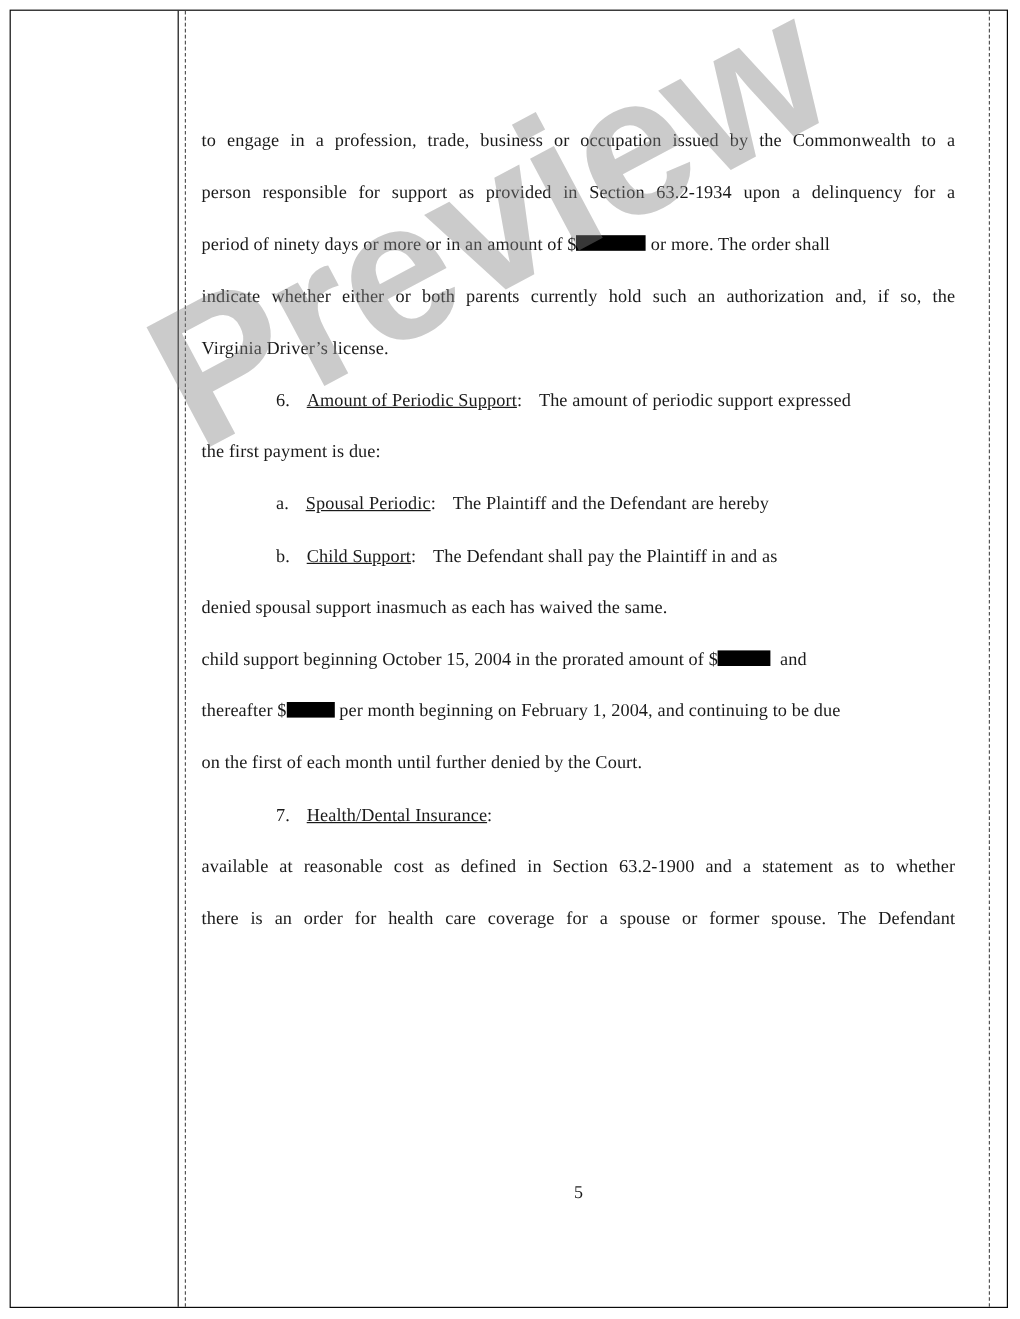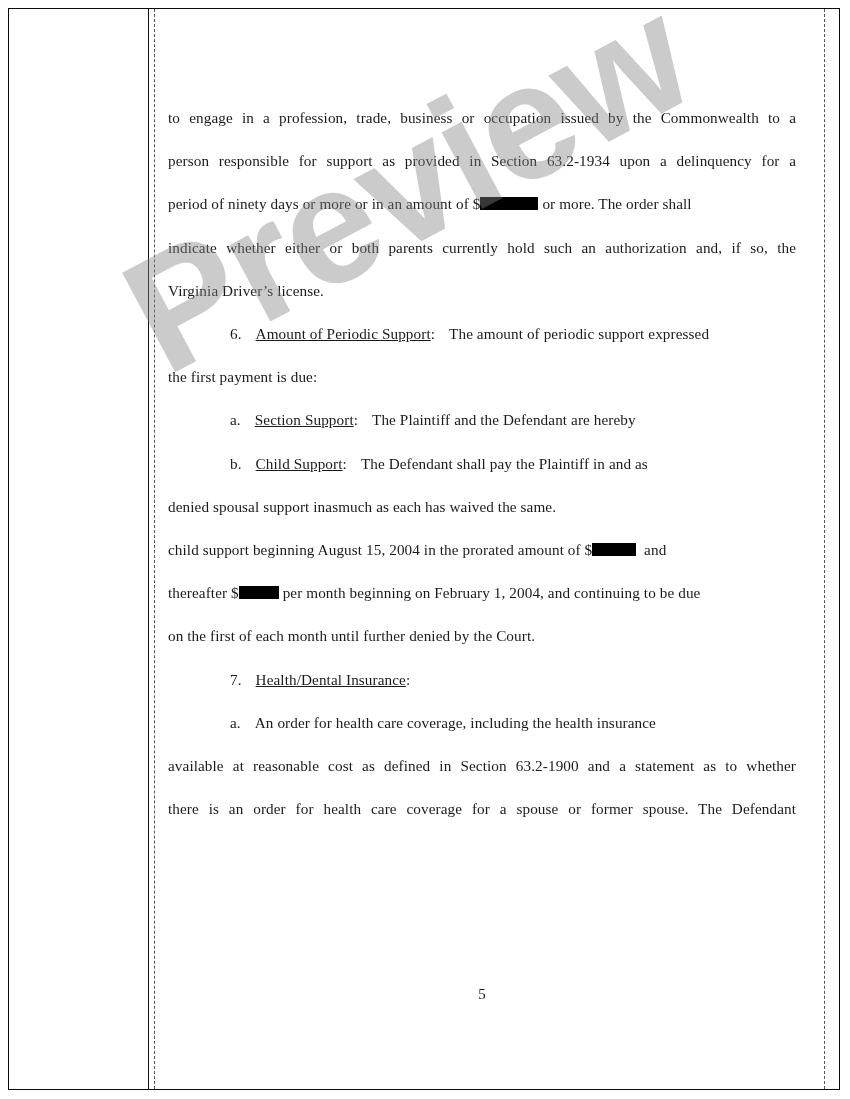--- a/index.html
+++ b/index.html
@@ -152,35 +152,34 @@
 
     <p class="line"><span>period of ninety days or more or in an amount of $</span><span class="redact r-long"></span><span> or more.  The order shall</span></p>
 
     <p class="line just">indicate whether either or both parents currently hold such an authorization and, if so, the</p>
     <p class="line">Virginia Driver’s license.</p>
 
     <p class="line"><span class="tab"></span><span>6.</span><span class="tab-s"></span><span class="u">Amount of Periodic Support</span><span>:</span><span class="tab-s"></span><span>The amount of periodic support expressed</span></p>
 
     <p class="line">the first payment is due:</p>
 
-    <p class="line"><span class="tab"></span><span>a.</span><span class="tab-s"></span><span class="u">Section Support</span><span>:</span><span class="tab-s"></span><span>The  Plaintiff  and  the  Defendant  are  hereby</span></p>
+    <p class="line"><span class="tab"></span><span>a.</span><span class="tab-s"></span><span class="u">Spousal Periodic</span><span>:</span><span class="tab-s"></span><span>The  Plaintiff  and  the  Defendant  are  hereby</span></p>
 
     <p class="line"><span class="tab"></span><span>b.</span><span class="tab-s"></span><span class="u">Child Support</span><span>:</span><span class="tab-s"></span><span>The Defendant shall pay the Plaintiff in and as</span></p>
 
     <p class="line">denied spousal support inasmuch as each has waived the same.</p>
 
-    <p class="line"><span>child  support  beginning  August  15,  2004  in  the  prorated  amount  of  $</span><span class="redact r-mid"></span>&nbsp;&nbsp;<span>and</span></p>
+    <p class="line"><span>child  support  beginning  October  15,  2004  in  the  prorated  amount  of  $</span><span class="redact r-mid"></span>&nbsp;&nbsp;<span>and</span></p>
 
     <p class="line"><span>thereafter $</span><span class="redact r-short"></span>&nbsp;<span>per month  beginning on  February 1, 2004, and continuing to be due</span></p>
 
     <p class="line">on the first of each month until further denied by the Court.</p>
 
     <p class="line"><span class="tab"></span><span>7.</span><span class="tab-s"></span><span class="u">Health/Dental Insurance</span><span>:</span></p>
 
-    <p class="line"><span class="tab"></span><span>a.</span><span class="tab-s"></span><span>An order for health care coverage, including the health insurance</span></p>
 
     <p class="line just">available at reasonable cost as defined in Section 63.2-1900 and a statement as to whether</p>
     <p class="line just">there is an order for health care coverage for a spouse or former spouse.  The Defendant</p>
 
     <div class="page-number">5</div>
   </div>
 
   <div class="watermark">
     <span>Preview</span>
   </div>

